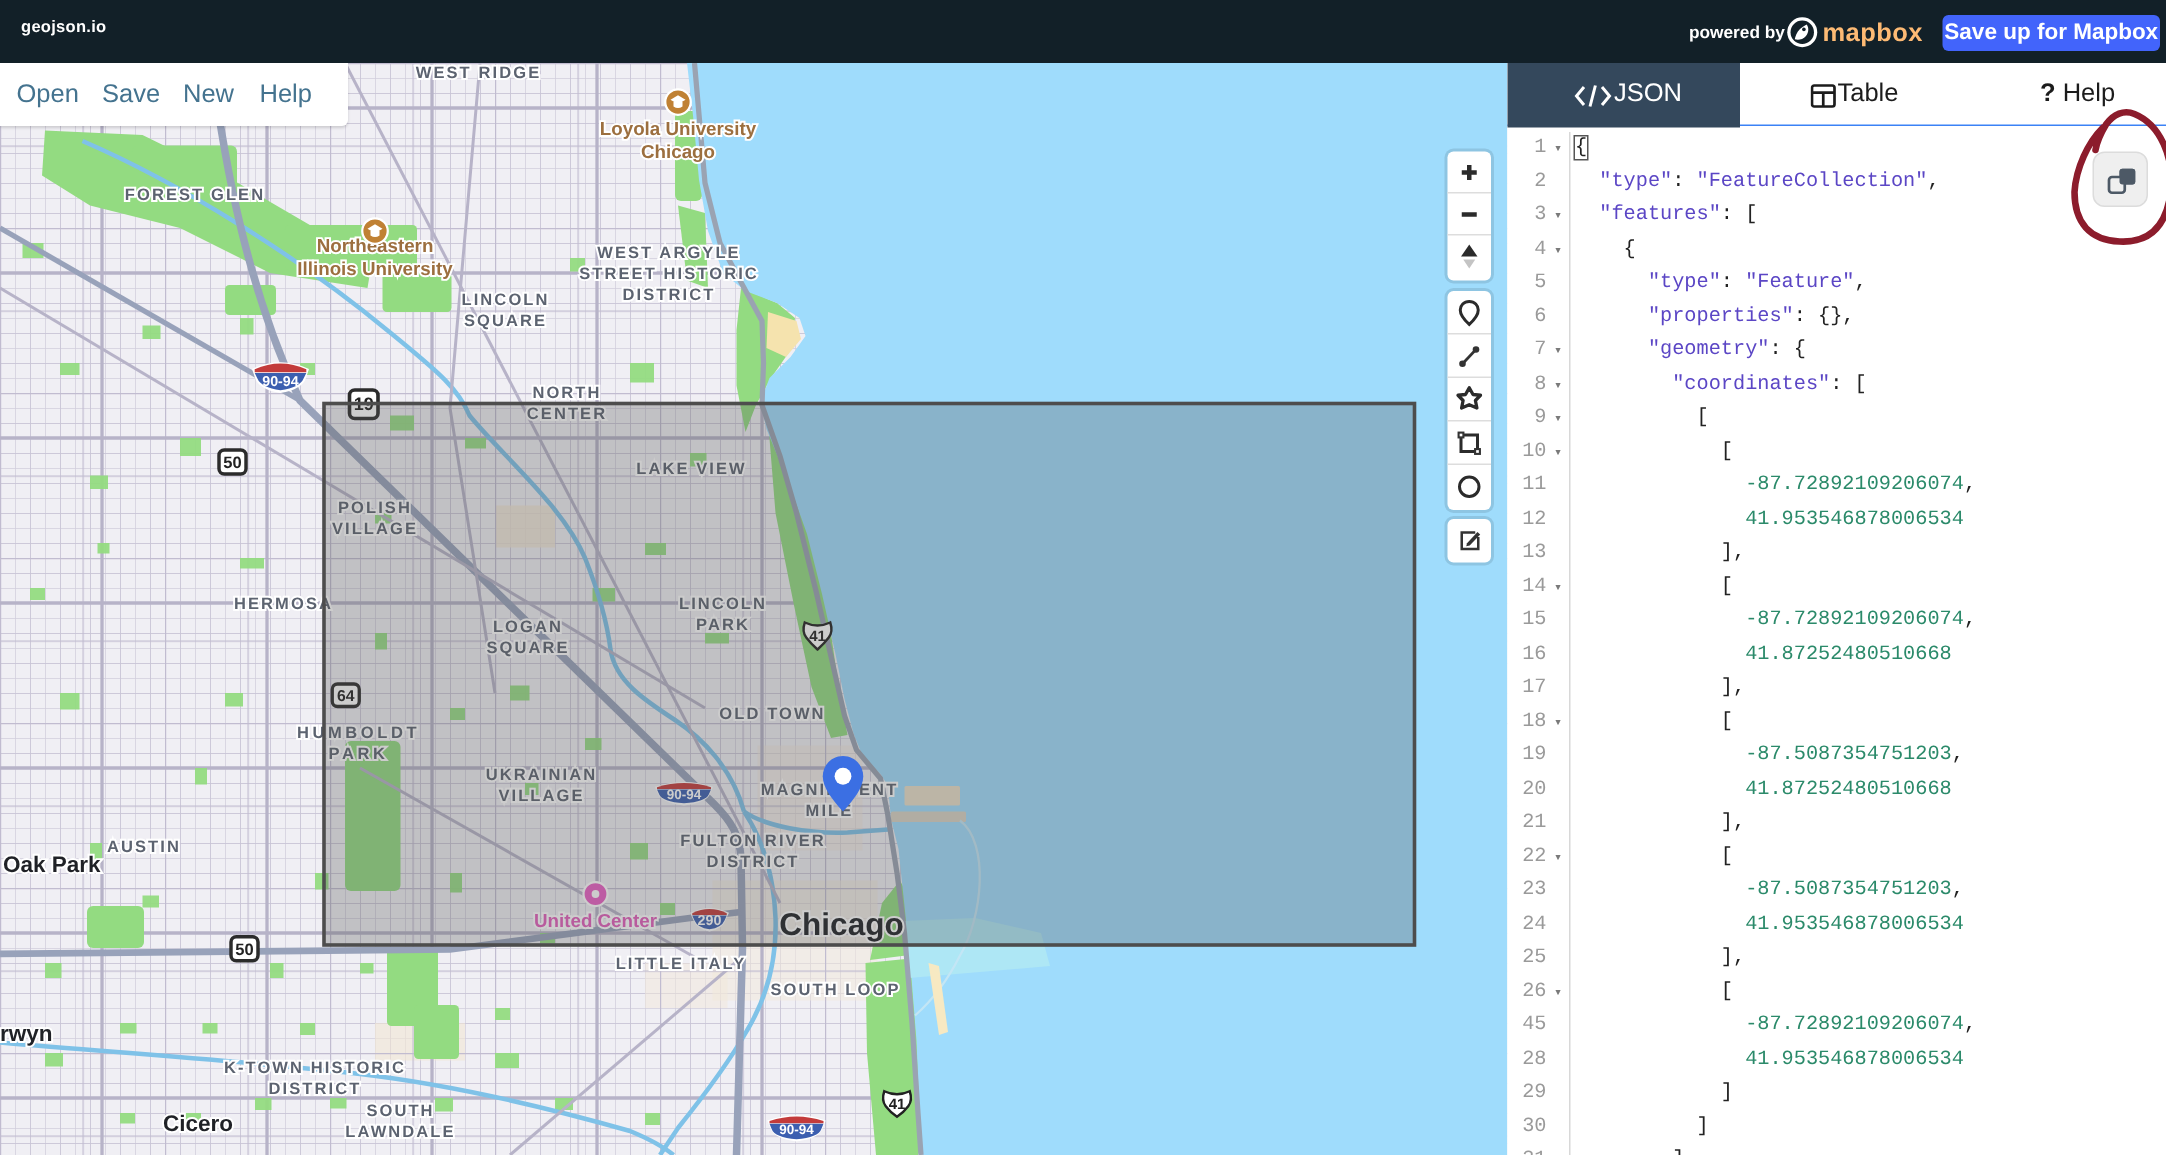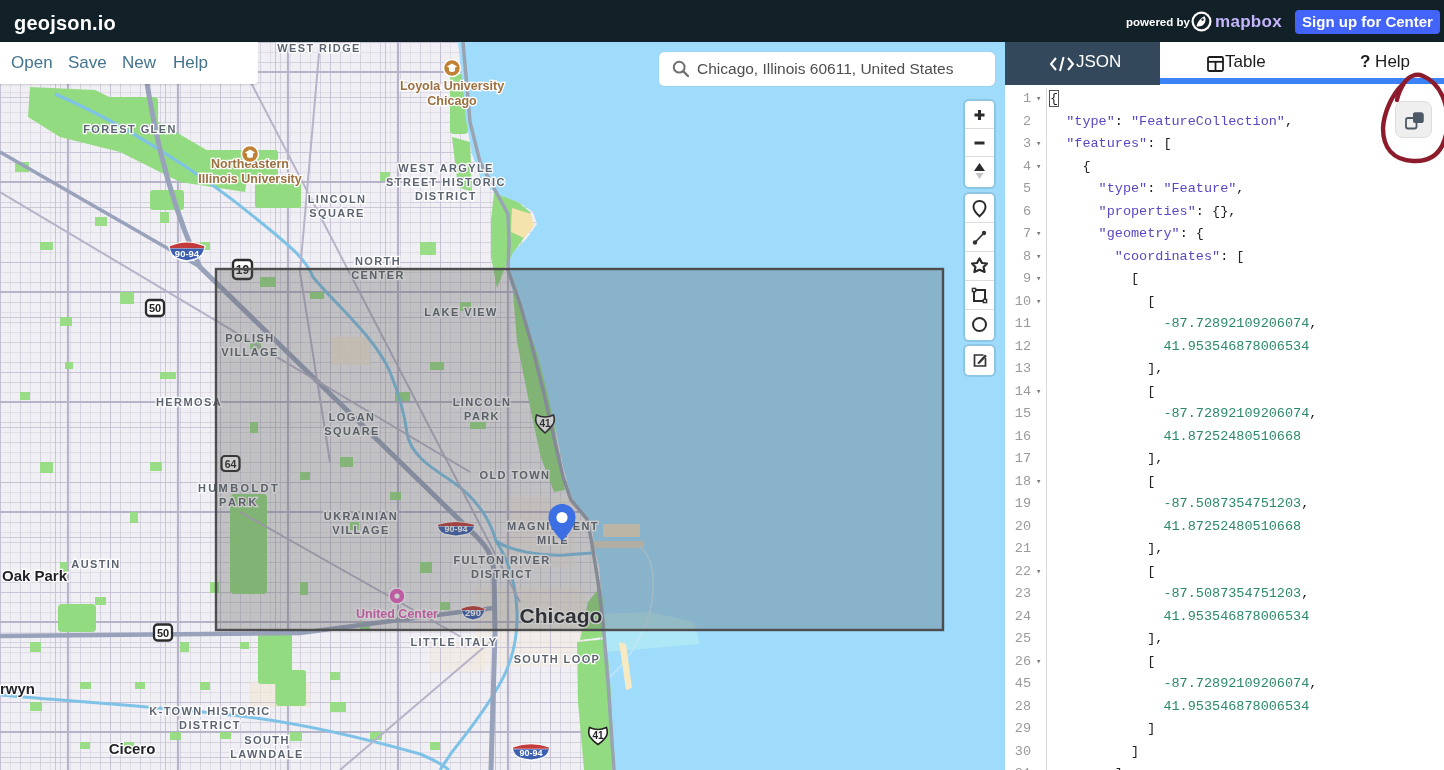--- a/index.html
+++ b/index.html
@@ -1,46 +1,46 @@
 <!DOCTYPE html>
 <html><head>
 <meta charset="utf-8">
 <style>
   * { margin:0; padding:0; box-sizing:border-box; }
   html,body { width:1444px; height:770px; overflow:hidden; font-family:"Liberation Sans", sans-serif; background:#fff; }
   #app { position:relative; width:1444px; height:770px; }
 
   
   #nav { position:absolute; left:0; top:0; width:1444px; height:42px; background:#122028; }
-  #logo { position:absolute; left:14px; top:12px; color:#fff; font-size:20px; font-weight:bold; letter-spacing:0.2px; }
+  #logo { position:absolute; left:14px; top:12px; color:#fff; font-size:11px; font-weight:bold; letter-spacing:0.2px; }
   #pby { position:absolute; left:1126px; top:16px; color:#fff; font-size:11.5px; font-weight:bold; }
   #mbmark { position:absolute; left:1191px; top:11px; }
-  #mbword { position:absolute; left:1215px; top:12px; color:#c4b5fd; font-size:17px; font-weight:bold; letter-spacing:0.3px; }
+  #mbword { position:absolute; left:1215px; top:12px; color:#fdba74; font-size:17px; font-weight:bold; letter-spacing:0.3px; }
   #signup { position:absolute; left:1295px; top:10px; width:145px; height:24px; background:#4264fb; border-radius:4px; color:#fff; font-size:15px; font-weight:bold; text-align:center; line-height:24px; }
 
   
   #map { position:absolute; left:0; top:42px; width:1005px; height:728px; overflow:hidden; background:#f0eff4;text-align:center; }
   #mapsvg { position:absolute; left:0; top:0; }
 
   
-  #menu { position:absolute; left:0; top:0; width:258px; height:42px; background:#fff; border-radius:0 0 4px 0; box-shadow:0 1px 2px rgba(0,0,0,.15); }
+  #menu { position:absolute; left:0; top:0; width:232px; height:42px; background:#fff; border-radius:0 0 4px 0; box-shadow:0 1px 2px rgba(0,0,0,.15); }
   #menu span { position:absolute; top:11px; color:#44738f; font-size:17px; }
 
   
   #search { position:absolute; left:659px; top:10px; width:336px; height:34px; background:#fff; border-radius:5px; box-shadow:0 0 1px rgba(0,0,0,.3); }
   #search .txt { position:absolute; left:38px; top:8px; color:#4e4e4e; font-size:15.5px; }
 
   
   .ctl { position:absolute; left:965px; width:29px; background:#fff; border-radius:4px; box-shadow:0 0 0 2px rgba(0,0,0,.1); }
   .ctl .btn { width:29px; height:28px; border-bottom:1px solid #ddd; position:relative; }
   .ctl .btn:last-child { border-bottom:none; }
 
   
   #panel { position:absolute; left:1005px; top:42px; width:439px; height:728px; background:#fff; }
-  #tabs { position:absolute; left:0; top:0; width:439px; height:42px; background:#fff; border-bottom:6px solid #3b82f6; }
+  #tabs { position:absolute; left:0; top:0; width:439px; height:42px; background:#fff; border-bottom:1px solid #3b82f6; }
   #tabjson { position:absolute; left:0; top:0; width:155px; height:43px; background:#34485c; color:#fff; font-size:17px; }
   #tabjson span { position:absolute; left:71px; top:10px; }
   #tabtable { position:absolute; left:220px; top:10px; color:#1c1c1c; font-size:17px; }
   #tabhelp { position:absolute; left:355px; top:10px; color:#1c1c1c; font-size:17px; }
 
   
   #code { position:absolute; left:0; top:46px; width:439px; height:682px; font-family:"Liberation Mono", monospace; font-size:13.5px; }
   .row { position:relative; height:22.5px; line-height:22.5px; white-space:pre; }
   .ln { position:absolute; left:0; width:26px; text-align:right; color:#9a9a9a; }
   .fold { position:absolute; left:31px; width:10px; color:#7a7a7a; font-size:9px; }
@@ -269,27 +269,20 @@
 <path d="M562 462 C554.5 462 548.5 468 548.5 475.5 C548.5 483 555 491.5 562 499 C569 491.5 575.5 483 575.5 475.5 C575.5 468 569.5 462 562 462 Z" fill="#3b6fe3"></path>
 <circle cx="562" cy="475.5" r="5.6" fill="#ffffff"></circle>
 </g>
 </svg>
     <div id="menu">
       <span style="left:11px">Open</span>
         <span style="left:68px">Save</span>
         <span style="left:122px">New</span>
         <span style="left:173px">Help</span>
     </div>
-    <div id="search">
-      <svg width="20" height="20" style="position:absolute;left:12px;top:7px" viewBox="0 0 20 20">
-        <circle cx="8.2" cy="8.2" r="5.4" fill="none" stroke="#6f6f6f" stroke-width="2"></circle>
-        <line x1="12.5" y1="12.5" x2="17" y2="17" stroke="#6f6f6f" stroke-width="2.4" stroke-linecap="round"></line>
-      </svg>
-      <span class="txt">Chicago, Illinois 60611, United States</span>
-    </div>
     <div class="ctl" id="zoomctl" style="top:59px;height:86px">
       <div class="btn"><svg width="29" height="28">
             <path d="M9.5 14h10M14.5 9v10" stroke="#2b2b2b" stroke-width="3"></path>
           </svg></div>
       <div class="btn"><svg width="29" height="28">
             <path d="M9.5 14h10" stroke="#2b2b2b" stroke-width="3"></path>
           </svg></div>
       <div class="btn"><svg width="29" height="28">
             <path d="M14.5 6 L20 14 H9 Z" fill="#2b2b2b"></path>
             <path d="M14.5 22 L18.5 16 H10.5 Z" fill="#c4c4c4"></path>
@@ -327,21 +320,21 @@
   <div id="nav">
     <span id="logo">geojson.io</span>
     <span id="pby">powered by</span>
     <svg id="mbmark" width="21" height="21" viewBox="0 0 21 21">
       <circle cx="10.5" cy="10.5" r="10" fill="#fff"></circle>
       <circle cx="10.5" cy="10.5" r="7.8" fill="#122028"></circle>
       <path d="M13.4 5.3 C14.8 6.8 15.2 10.2 13.0 13.0 C10.8 15.8 7.2 15.6 5.5 15.2 C5.9 13.5 6.8 10.4 9.0 8.4 C10.4 7.1 12.0 6.0 13.4 5.3 Z" fill="#fff"></path>
       <circle cx="11.6" cy="8.6" r="1.2" fill="#122028"></circle>
     </svg>
     <span id="mbword">mapbox</span>
-    <div id="signup">Sign up for Center</div>
+    <div id="signup">Save up for Mapbox</div>
   </div>
 
   <div id="panel">
     <div id="tabs">
       <div id="tabjson">
         <svg width="26" height="16" style="position:absolute;left:44px;top:14px" viewBox="0 0 26 16">
           <path d="M7 2 L2 8 L7 14" fill="none" stroke="#fff" stroke-width="2"></path>
           <path d="M19 2 L24 8 L19 14" fill="none" stroke="#fff" stroke-width="2"></path>
           <line x1="14.6" y1="1" x2="11" y2="15" stroke="#fff" stroke-width="2"></line>
         </svg>

